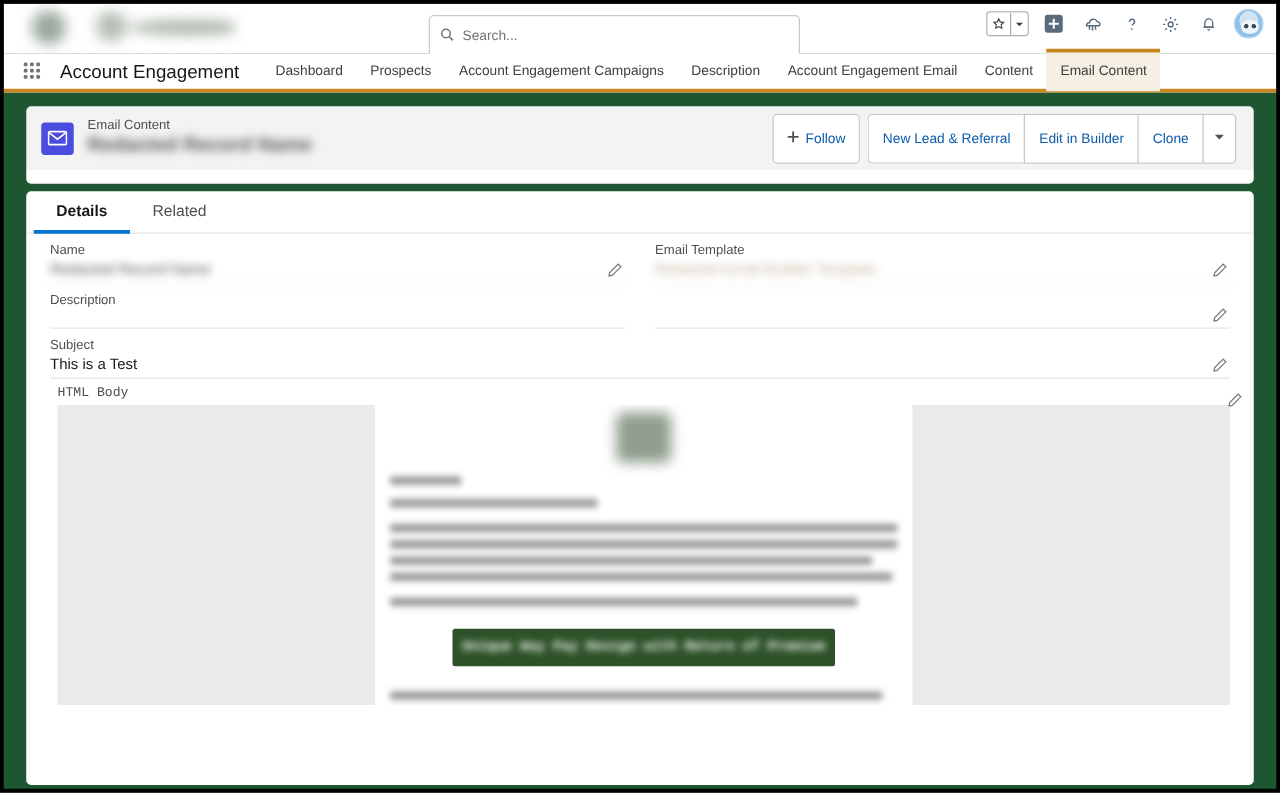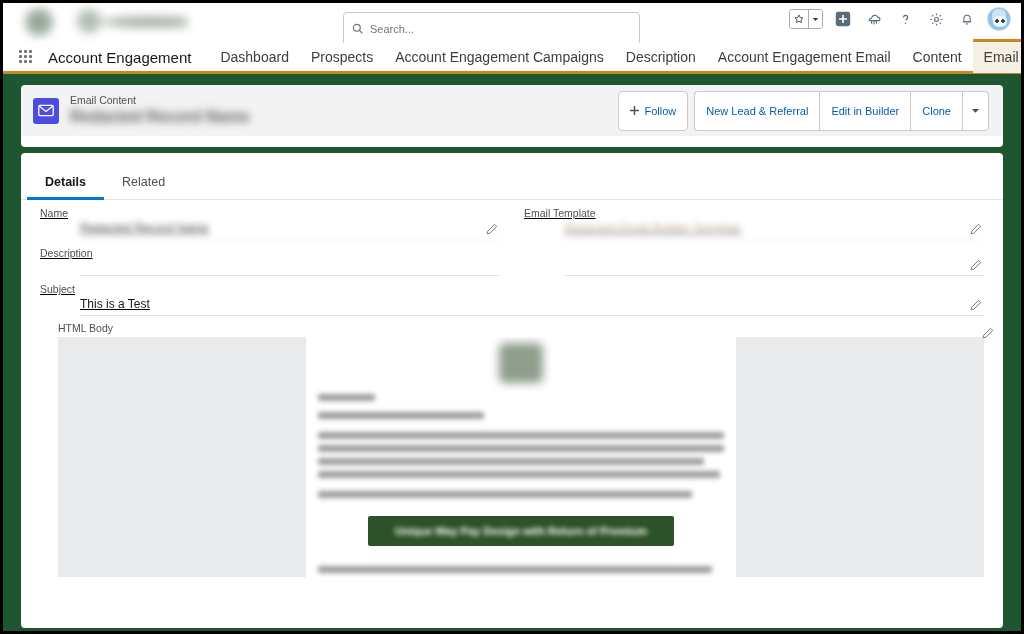--- a/index.html
+++ b/index.html
@@ -97,21 +97,21 @@
   .app-name {
     margin-left: 14px; font-size: 15px; color: #181818;
     white-space: nowrap;
   }
   .nav-items {
     display: flex; align-items: stretch; height: 31px;
     margin-left: 18px; flex: 1 1 auto; min-width: 0;
   }
   .nav-item {
     display: flex; align-items: center; gap: 5px;
-    padding: 0 11px; font-size: 14px; color: #3e3e3c;
+    padding: 0 11px; font-size: 11px; color: #3e3e3c;
     white-space: nowrap; cursor: pointer; position: relative;
   }
   .nav-item.active {
     background: #f6efe4;
     border-top: 3px solid #c8881f;
     margin-top: -3px;
   }
 
   
   .record-header {
@@ -156,21 +156,21 @@
   }
 
   
   .detail-card {
     position: absolute; left: 18px; right: 18px; top: 150px; bottom: 3px;
     background: #fff; border-radius: 4px;
     overflow: hidden;
   }
   .tabs {
     height: 34px; display: flex; align-items: stretch;
-    border-bottom: 1px solid #e5e5e5; padding: 0 6px; margin-top: 13px;
+    border-bottom: 1px solid #e5e5e5; padding: 0 6px;
   }
   .tab {
     display: flex; align-items: center; padding: 0 18px;
     font-size: 12.5px; color: #514f4d; cursor: pointer;
     border-bottom: 3px solid transparent; margin-bottom: -1px;
   }
   .tab.active {
     color: #181818; font-weight: bold;
     border-bottom-color: #0176d3;
   }
@@ -180,39 +180,38 @@
     background: #f3f3f3; border-radius: 3px;
     display: flex; align-items: center; gap: 8px;
     padding-left: 10px; font-size: 12.5px; color: #181818;
     cursor: pointer;
   }
   .chev { color: #747474; display: flex; }
 
   .fields {
     display: flex; padding: 0 7px; gap: 0;
   }
-  .col { flex: 1 1 50%; padding: 0 12px; text-decoration: underline; }
+  .col { flex: 1 1 50%; padding: 0 12px; }
   .field { padding: 7px 0 0 0; position: relative; }
   .f-label { font-size: 10.5px; color: #514f4d; margin-bottom: 2px; }
   .f-value {
     font-size: 12px; color: #181818; min-height: 15px;
     border-bottom: 1px solid #e5e5e5; padding-bottom: 4px;
     padding-right: 26px;
-    margin-left: 40px;
   }
   .f-value.redact { filter: blur(3.4px); opacity: .78; }
   .f-value.link { color: #b09a7a; }
   .f-pencil {
     position: absolute; right: 2px; bottom: 5px;
     color: #747474; cursor: pointer; display: flex;
   }
   .field.wide .f-value { padding-right: 26px; }
 
   
-  .body-field { padding: 6px 19px 0 37px; position: relative; }
+  .body-field { padding: 6px 19px 0 25px; position: relative; font-family: Liberation Mono, monospace; }
   .body-pencil {
     position: absolute; right: 9px; top: 11px;
     color: #747474; display: flex; cursor: pointer; z-index: 3;
   }
   .preview {
     position: relative; margin-top: 3px;
     height: 240px; background: #e9eaeb; overflow: hidden;
     display: flex; justify-content: center;
   }
   .mail {

